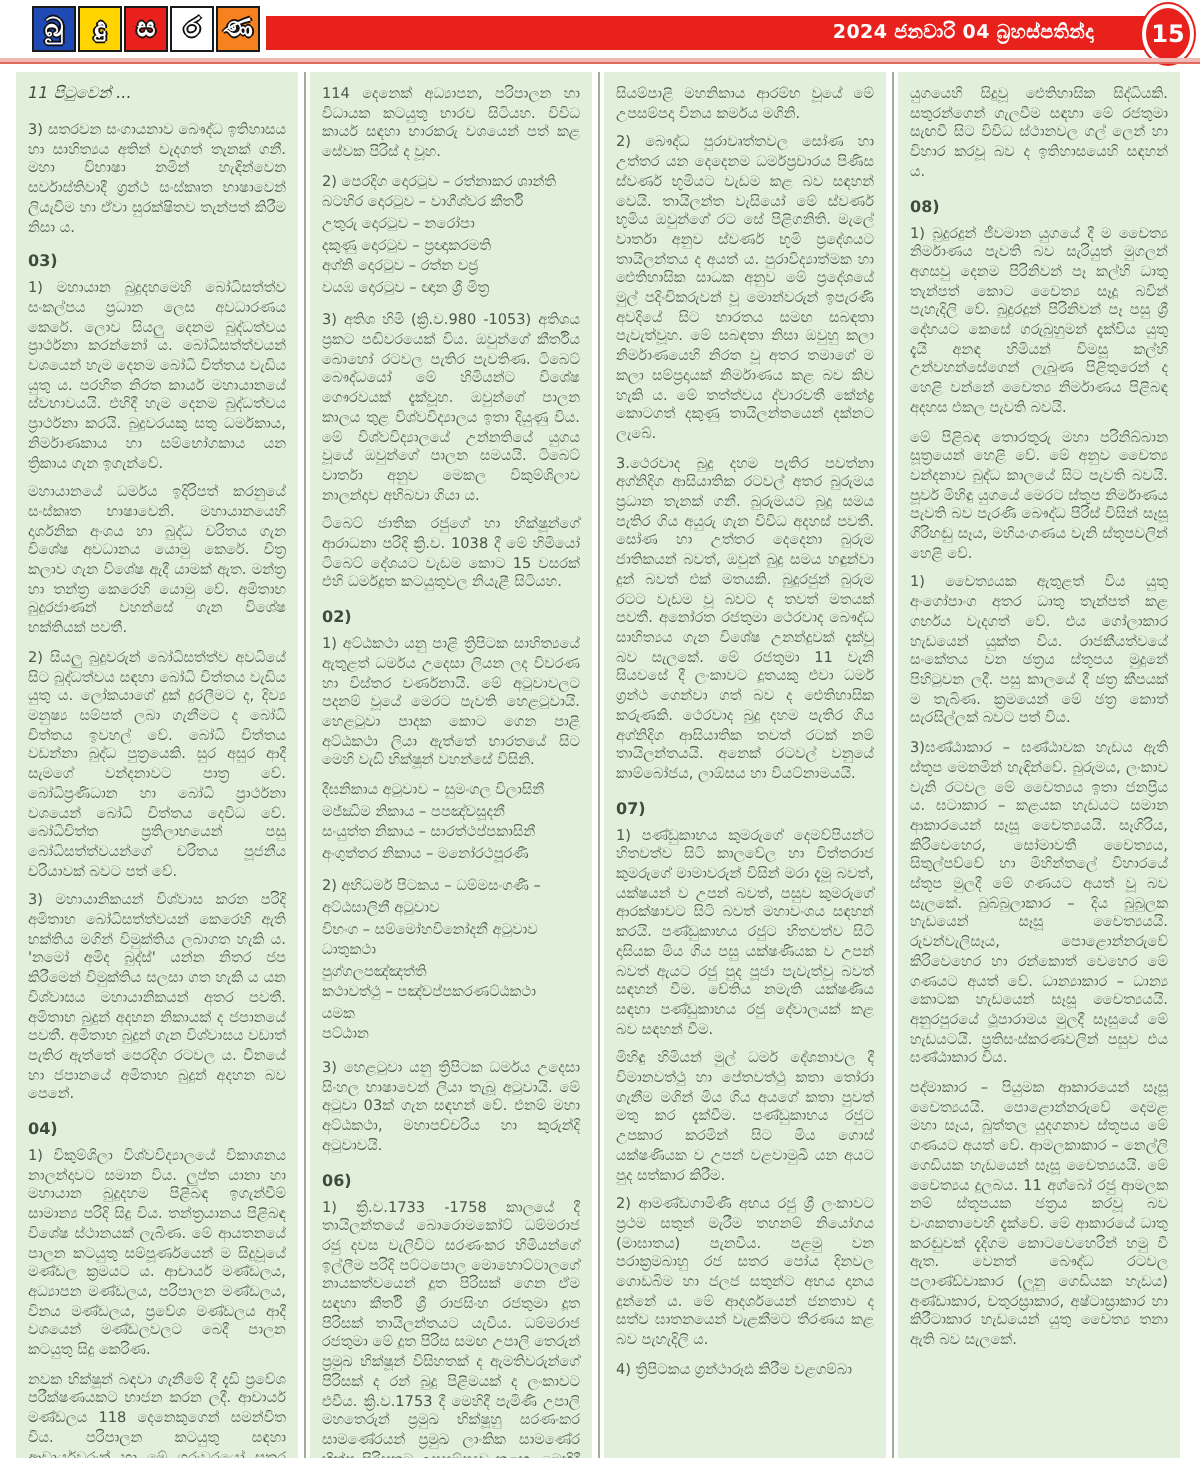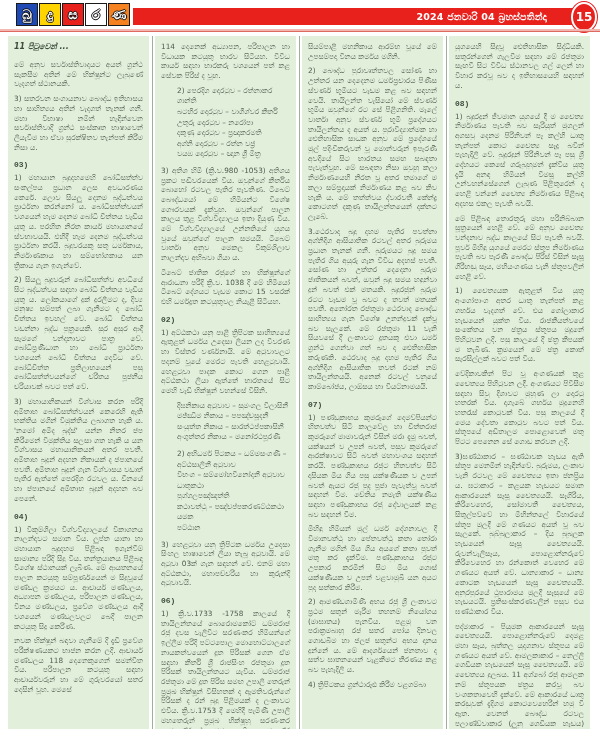--- a/index.html
+++ b/index.html
@@ -39,29 +39,29 @@
     position:absolute;top:36px;left:8px;width:584px;height:693px;
     display:flex;
   }
   .col{
     width:141px;box-sizing:border-box;background:#e2efdb;
     padding:6px 6px 4px 6px;overflow:hidden;
   }
   .gutter{width:6px;display:flex;justify-content:center;}
   .vline{width:1px;background:#9fae9d;height:100%;}
 
-  .lead{font-weight:bold;font-style:italic;font-size:8px;color:#3d4d3d;margin:0 0 8px 0;}
-  .sec{font-weight:bold;font-size:8px;color:#3d4d3d;margin:8px 0 4px 0;font-family:Liberation Mono, monospace;}
+  .lead{font-weight:normal;font-style:italic;font-size:8px;color:#3d4d3d;margin:0 0 8px 0;}
+  .sec{font-weight:bold;font-size:8px;color:#3d4d3d;margin:8px 0 4px 0;}
   .para{
     font-size:7.3px;line-height:1.33;color:#4d5b4d;text-align:justify;
     margin:0 0 5px 0;
   }
   .lines{
     font-size:7.3px;line-height:1.45;color:#4d5b4d;text-align:left;
-    white-space:pre-line;margin:0 0 6px 16px;
+    white-space:pre-line;margin:0 0 6px 0;
   }
 </style>
 </head>
 <body>
 
 <div class="header">
   <div class="logo">
     <span class="tile t1">බු</span>
     <span class="tile t2">දු</span>
     <span class="tile t3">ස</span>
@@ -72,24 +72,24 @@
     <span class="date">2024 ජනවාරි 04 බ්‍රහස්පතින්දා</span>
   </div>
   <div class="pagenum">15</div>
 </div>
 <div class="hrule"></div>
 
 <div class="cols">
 
   <div class="col">
     <p class="lead">11 පිටුවෙන් ...</p>
-    <p class="para">මේ අනුව සර්වාස්තිවාදයට අයත් ග්‍රන්ථ සැකසීම අතින් මේ භික්ෂූන්ට ලැබුණේ වැදගත් ස්ථානයකි.</p>
     <p class="para">3) සතරවන සංගායනාව බෞද්ධ ඉතිහාසය හා සාහිත්‍යය අතින් වැදගත් තැනක් ගනී. මහා විභාෂා නමින් හැඳින්වෙන සර්වාස්තිවාදී ග්‍රන්ථ සංස්කෘත භාෂාවෙන් ලියැවීම හා ඒවා සුරක්ෂිතව තැන්පත් කිරීම නිසා ය.</p>
     <p class="sec">03)</p>
     <p class="para">1) මහායාන බුදුදහමෙහි බෝධිසත්ත්ව සංකල්පය ප්‍රධාන ලෙස අවධාරණය කෙරේ. ලොව සියලු දෙනම බුද්ධත්වය ප්‍රාර්ථනා කරන්නෝ ය. බෝධිසත්ත්වයන් වශයෙන් හැම දෙනම බෝධි චිත්තය වැඩිය යුතු ය. පරහිත නිරත කාර්ය මහායානයේ ස්වභාවයයි. එහිදී හැම දෙනම බුද්ධත්වය ප්‍රාර්ථනා කරයි. බුදුවරයකු සතු ධර්මකාය, නිර්මාණකාය හා සම්භෝගකාය යන ත්‍රිකාය ගැන ඉගැන්වේ.</p>
+    <p class="para">මහායානයේ ධර්මය ඉදිරිපත් කරනුයේ සංස්කෘත භාෂාවෙනි. මහායානයෙහි දාර්ශනික අංශය හා බුද්ධ චරිතය ගැන විශේෂ අවධානය යොමු කෙරේ. චිත්‍ර කලාව ගැන විශේෂ ඇදී යාමක් ඇත. මන්ත්‍ර හා තන්ත්‍ර කෙරෙහි යොමු වේ. අමිතාභ බුදුරජාණන් වහන්සේ ගැන විශේෂ භක්තියක් පවතී.</p>
     <p class="para">2) සියලු බුදුවරුන් බෝධිසත්ත්ව අවධියේ සිට බුද්ධත්වය සඳහා බෝධි චිත්තය වැඩිය යුතු ය. ලෝකයාගේ දුක් දුරලීමට ද, දිව්‍ය මනුෂ්‍ය සම්පත් ලබා ගැනීමට ද බෝධි චිත්තය ඉවහල් වේ. බෝධි චිත්තය වඩන්නා බුද්ධ පුත්‍රයෙකි. සුර අසුර ආදී සැමගේ වන්දනාවට පාත්‍ර වේ. බෝධිප්‍රණිධාන හා බෝධි ප්‍රාර්ථනා වශයෙන් බෝධි චිත්තය දෙවිධ වේ. බෝධිචිත්ත ප්‍රතිලාභයෙන් පසු බෝධිසත්ත්වයන්ගේ චරිතය පූජනීය චරියාවක් බවට පත් වේ.</p>
     <p class="para">3) මහායානිකයන් විශ්වාස කරන පරිදි අමිතාභ බෝධිසත්ත්වයන් කෙරෙහි ඇති භක්තිය මගින් විමුක්තිය ලබාගත හැකි ය. 'නමෝ අමිද බුද්ස්' යන්න නිතර ජප කිරීමෙන් විමුක්තිය සලසා ගත හැකි ය යන විශ්වාසය මහායානිකයන් අතර පවතී. අමිතාභ බුදුන් අදහන නිකායක් ද ජපානයේ පවතී. අමිතාභ බුදුන් ගැන විශ්වාසය වඩාත් පැතිර ඇත්තේ පෙරදිග රටවල ය. චීනයේ හා ජපානයේ අමිතාභ බුදුන් අදහන බව පෙනේ.</p>
     <p class="sec">04)</p>
     <p class="para">1) විකුම්ශිලා විශ්වවිද්‍යාලයේ විකාශනය නාලන්දාවට සමාන විය. ලුප්ත යානා හා මහායාන බුදුදහම පිළිබඳ ඉගැන්වීම් සාමාන්‍ය පරිදි සිදු විය. තන්ත්‍රයානය පිළිබඳ විශේෂ ස්ථානයක් ලැබිණ. මේ ආයතනයේ පාලන කටයුතු සම්පූර්ණයෙන් ම සිදුවූයේ මණ්ඩල ක්‍රමයට ය. ආචාර්ය මණ්ඩලය, අධ්‍යාපන මණ්ඩලය, පරිපාලන මණ්ඩලය, විනය මණ්ඩලය, ප්‍රවේශ මණ්ඩලය ආදී වශයෙන් මණ්ඩලවලට බෙදී පාලන කටයුතු සිදු කෙරිණ.</p>
     <p class="para">නවක භික්ෂූන් බඳවා ගැනීමේ දී දැඩි ප්‍රවේශ පරීක්ෂණයකට භාජන කරන ලදී. ආචාර්ය මණ්ඩලය 118 දෙනෙකුගෙන් සමන්විත විය. පරිපාලන කටයුතු සඳහා ආචාර්යවරුන් හා මේ ගුරුවරයෝ සතර දෙසින් වූහ. මෙසේ</p>
   </div>
 
   <div class="gutter">
       <div class="vline"></div>
     </div>
@@ -140,18 +140,17 @@
   <div class="gutter">
       <div class="vline"></div>
     </div>
 
   <div class="col">
     <p class="para">යුගයෙහි සිදුවූ ඓතිහාසික සිද්ධියකි. සතුරන්ගෙන් ගැලවීම සඳහා මේ රජතුමා සැඟවී සිට විවිධ ස්ථානවල ගල් ලෙන් හා විහාර කරවූ බව ද ඉතිහාසයෙහි සඳහන් ය.</p>
     <p class="sec">08)</p>
     <p class="para">1) බුදුරදුන් ජීවමාන යුගයේ දී ම චෛත්‍ය නිර්මාණය පැවති බව සැරියුත් මුගලන් අගසවු දෙනම පිරිනිවන් පෑ කල්හි ධාතු තැන්පත් කොට චෛත්‍ය සෑදූ බවින් පැහැදිලි වේ. බුදුරදුන් පිරිනිවන් පෑ පසු ශ්‍රී දේහයට කෙසේ ගරුබුහුමන් දැක්විය යුතු දැයි අනඳ හිමියන් විමසූ කල්හි උන්වහන්සේගෙන් ලැබුණ පිළිතුරෙන් ද හෙළි වන්නේ චෛත්‍ය නිර්මාණය පිළිබඳ අදහස එකල පැවති බවයි.</p>
     <p class="para">මේ පිළිබඳ තොරතුරු මහා පරිනිබ්බාන සූත්‍රයෙන් හෙළි වේ. මේ අනුව චෛත්‍ය වන්දනාව බුද්ධ කාලයේ සිට පැවති බවයි. පූර්ව මිහිඳු යුගයේ මෙරට ස්තූප නිර්මාණය පැවති බව පැරණි බෞද්ධ පිරිස් විසින් සෑසූ ගිරිහඬු සෑය, මහියංගණය වැනි ස්තූපවලින් හෙළි වේ.</p>
     <p class="para">1) චෛත්‍යයක ඇතුළත් විය යුතු අංගෝපාංග අතර ධාතු තැන්පත් කළ ගර්භය වැදගත් වේ. එය ගෝලාකාර හැඩයෙන් යුක්ත විය. රාජකීයත්වයේ සංකේතය වන ඡත්‍රය ස්තූපය මුදුනේ පිහිටුවන ලදී. පසු කාලයේ දී ඡත්‍ර කීපයක් ම තැබිණ. ක්‍රමයෙන් මේ ඡත්‍ර කොත් සැරසිල්ලක් බවට පත් විය.</p>
-    <p class="para">වේදිකාවකින් පිට වූ අංගණයක් තුළ චෛත්‍යය පිහිටුවන ලදී. අංගණයට පිවිසීම සඳහා සිවු දිශාවට මුහුණ ලා දොරටු හතරක් විය. දාගැබේ ගර්භය මුදුනෙහි හතරැස් කොටුවක් විය. පසු කාලයේ දී මෙය දේවතා කොටුව බවට පත් විය. ස්තූපයේ අඩිතාලම පොළොවෙන් මතු පිටට පෙනෙන සේ ගොඩ කරවන ලදී.</p>
     <p class="para">3)ඝණ්ඨාකාර – ඝණ්ඨාවක හැඩය ඇති ස්තූප මෙනමින් හැඳින්වේ. බුරුමය, ලංකාව වැනි රටවල මේ චෛත්‍යය ඉතා ජනප්‍රිය ය. ඝටාකාර – කළයක හැඩයට සමාන ආකාරයෙන් සෑසූ චෛත්‍යයයි. සෑගිරිය, කිරිවෙහෙර, සෝමාවතී චෛත්‍යය, සිතුල්පව්වේ හා මිහින්තලේ විහාරයේ ස්තූප මුලදී මේ ගණයට අයත් වූ බව සැලකේ. බුබ්බුලාකාර – දිය බුබුලක හැඩයෙන් සෑසූ චෛත්‍යයයි. රුවන්වැලිසෑය, පොළොන්නරුවේ කිරිවෙහෙර හා රන්කොත් වෙහෙර මේ ගණයට අයත් වේ. ධාන්‍යාකාර – ධාන්‍ය කොටක හැඩයෙන් සෑසූ චෛත්‍යයයි. අනුරපුරයේ ථූපාරාමය මුලදී සෑසුයේ මේ හැඩයටයි. ප්‍රතිසංස්කරණවලින් පසුව එය ඝණ්ඨාකාර විය.</p>
     <p class="para">පද්මාකාර – පියුමක ආකාරයෙන් සෑසූ චෛත්‍යයයි. පොළොන්නරුවේ දෙමළ මහා සෑය, බුත්තල යුදගනාව ස්තූපය මේ ගණයට අයත් වේ. ආමලකාකාර – නෙල්ලි ගෙඩියක හැඩයෙන් සෑසූ චෛත්‍යයයි. මේ චෛත්‍යය දුලබය. 11 අග්බෝ රජු ආමලක නම් ස්තූපයක ඡත්‍රය කරවූ බව වංශකතාවෙහි දැක්වේ. මේ ආකාරයේ ධාතු කරඬුවක් දැදිගම කොටවෙහෙරින් හමු වී ඇත. වෙනත් බෞද්ධ රටවල පලාණ්ඩ්වාකාර (ලූනු ගෙඩියක හැඩය) අණ්ඩාකාර, චතුරස්‍රාකාර, අෂ්ටාස්‍රාකාර හා කිරීටාකාර හැඩයෙන් යුතු චෛත්‍ය තනා ඇති බව සැලකේ.</p>
   </div>
 
 </div>
 
 </body></html>

